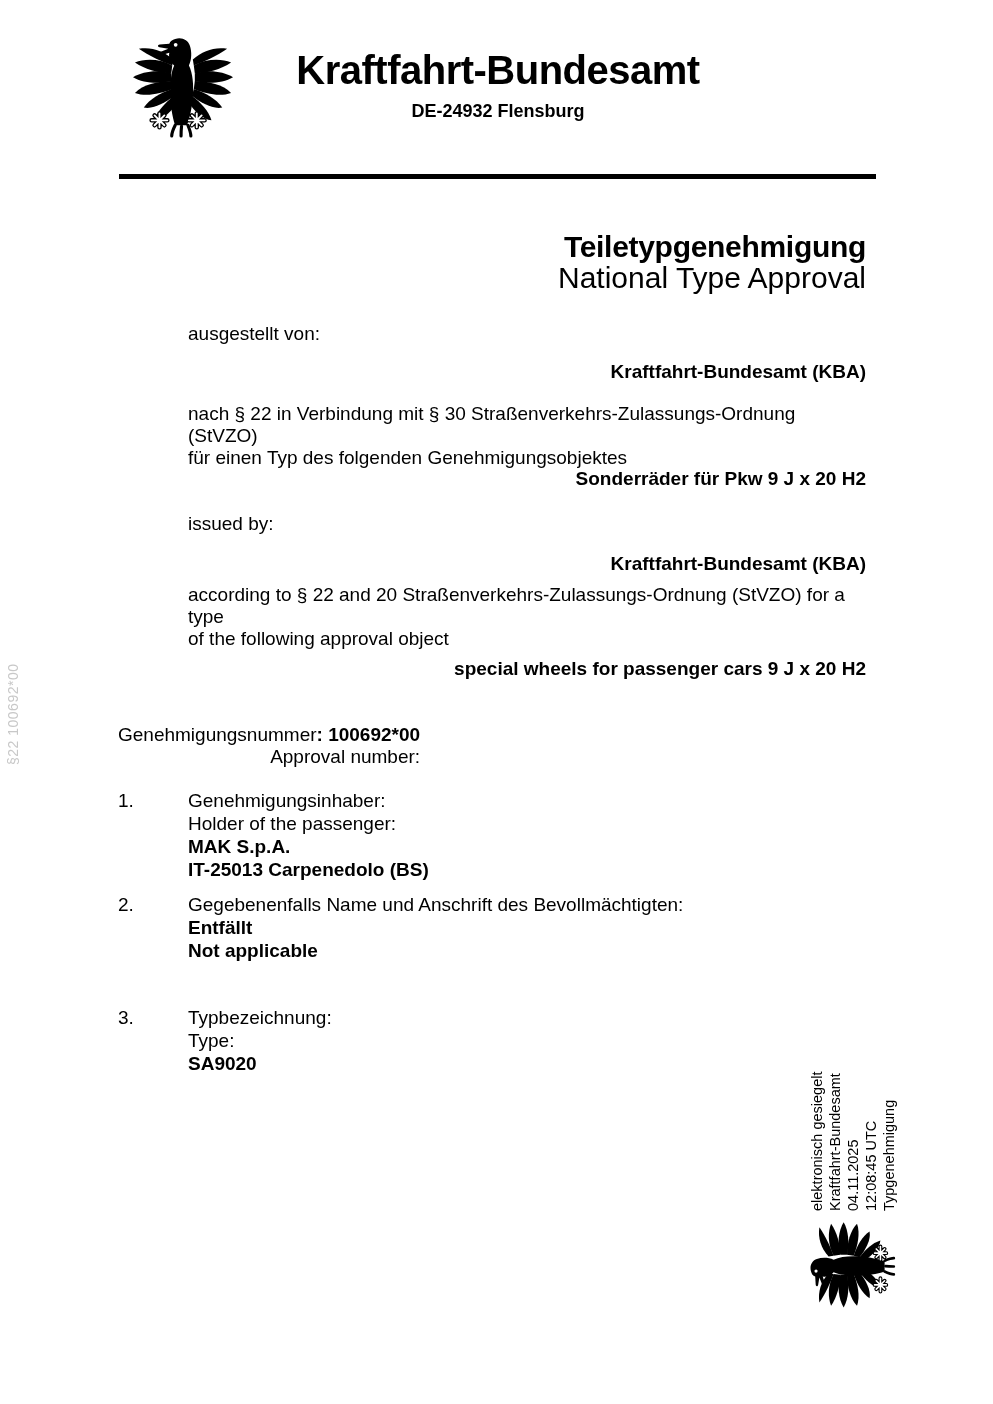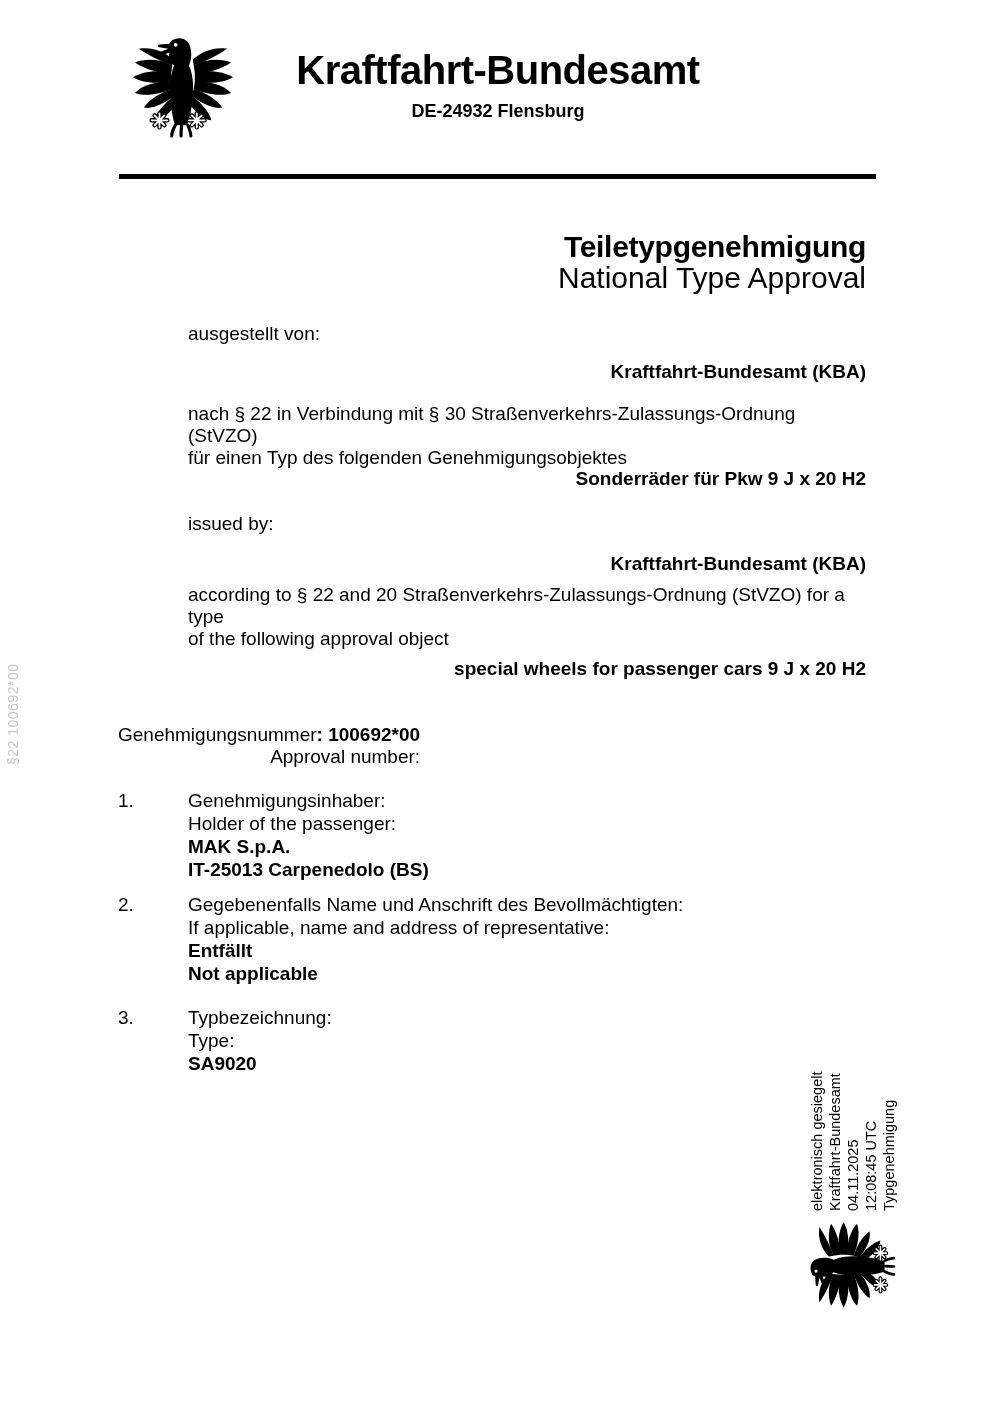--- a/index.html
+++ b/index.html
@@ -160,21 +160,20 @@
       <div>Holder of the passenger:</div>
       <div class="b">MAK S.p.A.</div>
       <div class="b">IT-25013 Carpenedolo (BS)</div>
     </div>
   </div>
 
   <div class="abs item item-2">
     <div class="item-no">2.</div>
     <div class="item-body">
       <div>Gegebenenfalls Name und Anschrift des Bevollmächtigten:</div>
-      <div>If applicable, name and address of representative:</div>
       <div class="b">Entfällt</div>
       <div class="b">Not applicable</div>
     </div>
   </div>
 
   <div class="abs item item-3">
     <div class="item-no">3.</div>
     <div class="item-body">
       <div>Typbezeichnung:</div>
       <div>Type:</div>

